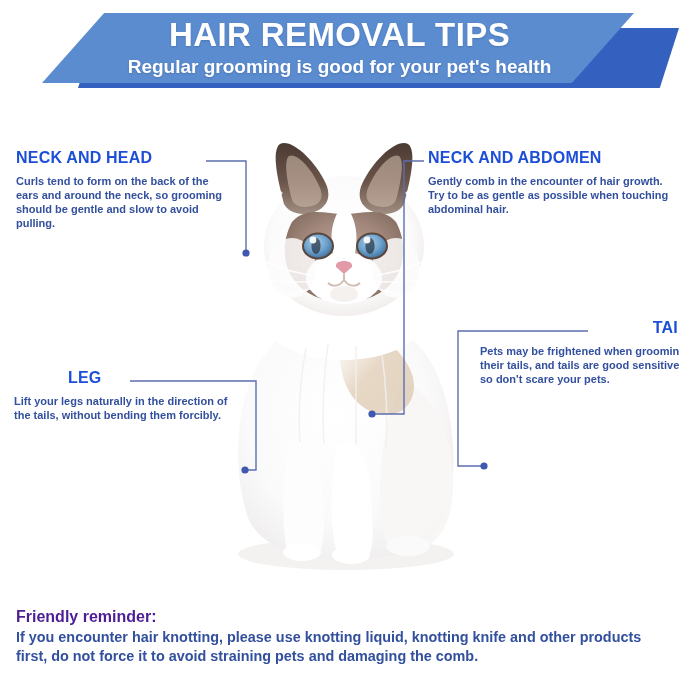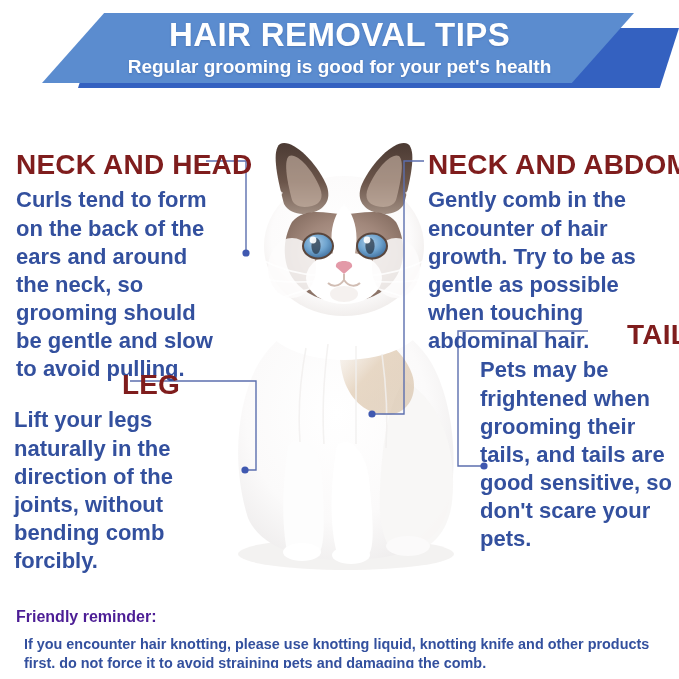--- a/index.html
+++ b/index.html
@@ -91,41 +91,41 @@
     top: 118px;
     width: 290px;
     height: 490px;
   }
   .cat-photo svg { display: block; width: 100%; height: 100%; }
 
   
   .callout { position: absolute; }
   .callout h3 {
     margin: 0 0 7px 0;
-    color: #7f1d1d;
-    font-size: 28px;
+    color: #1d4ed8;
+    font-size: 16px;
     font-weight: bold;
     letter-spacing: 0.2px;
     line-height: 1.05;
     white-space: nowrap;
   }
   .callout p {
     margin: 0;
     color: #33509e;
-    font-size: 22px;
+    font-size: 11px;
     font-weight: bold;
     line-height: 1.28;
   }
 
   #callout-neck   { left: 16px;  top: 150px; width: 210px; }
   #callout-back   { left: 428px; top: 150px; width: 250px; }
   #callout-tail   { left: 480px; top: 320px; width: 208px; }
   #callout-tail h3 { text-align: right; }
   #callout-leg    { left: 14px;  top: 370px; width: 220px; }
-  #callout-leg h3 { text-align: center; padding-left: 54px; }
+  #callout-leg h3 { text-align: left; padding-left: 54px; }
 
   
   .leaders {
     position: absolute;
     left: 0; top: 0;
     width: 679px; height: 679px;
     pointer-events: none;
   }
 
   
@@ -140,21 +140,21 @@
     font-size: 16px;
     font-weight: bold;
     line-height: 1.25;
     margin: 0 0 1px 0;
   }
   .footer-body {
     color: #33509e;
     font-size: 14.4px;
     font-weight: bold;
     line-height: 1.3;
-    margin: 8px;
+    margin: 0;
   }
 </style>
 </head>
 <body>
 
 <div id="infographic">
 
   <div class="banner">
     <div class="banner-shadow"></div>
     <div class="banner-main"></div>
@@ -307,21 +307,21 @@
     <p>Gently comb in the encounter of hair growth. Try to be as gentle as possible when touching abdominal hair.</p>
   </div>
 
   <div class="callout" id="callout-tail">
     <h3>TAIL</h3>
     <p>Pets may be frightened when grooming their tails, and tails are good sensitive, so don't scare your pets.</p>
   </div>
 
   <div class="callout" id="callout-leg">
     <h3>LEG</h3>
-    <p>Lift your legs naturally in the direction of the joints, without bending comb forcibly.</p>
+    <p>Lift your legs naturally in the direction of the tails, without bending them forcibly.</p>
   </div>
 
   <div class="footer">
     <p class="footer-title">Friendly reminder:</p>
     <p class="footer-body">If you encounter hair knotting, please use knotting liquid, knotting knife and other products first, do not force it to avoid straining pets and damaging the comb.</p>
   </div>
 
 </div>
 
 </body></html>

